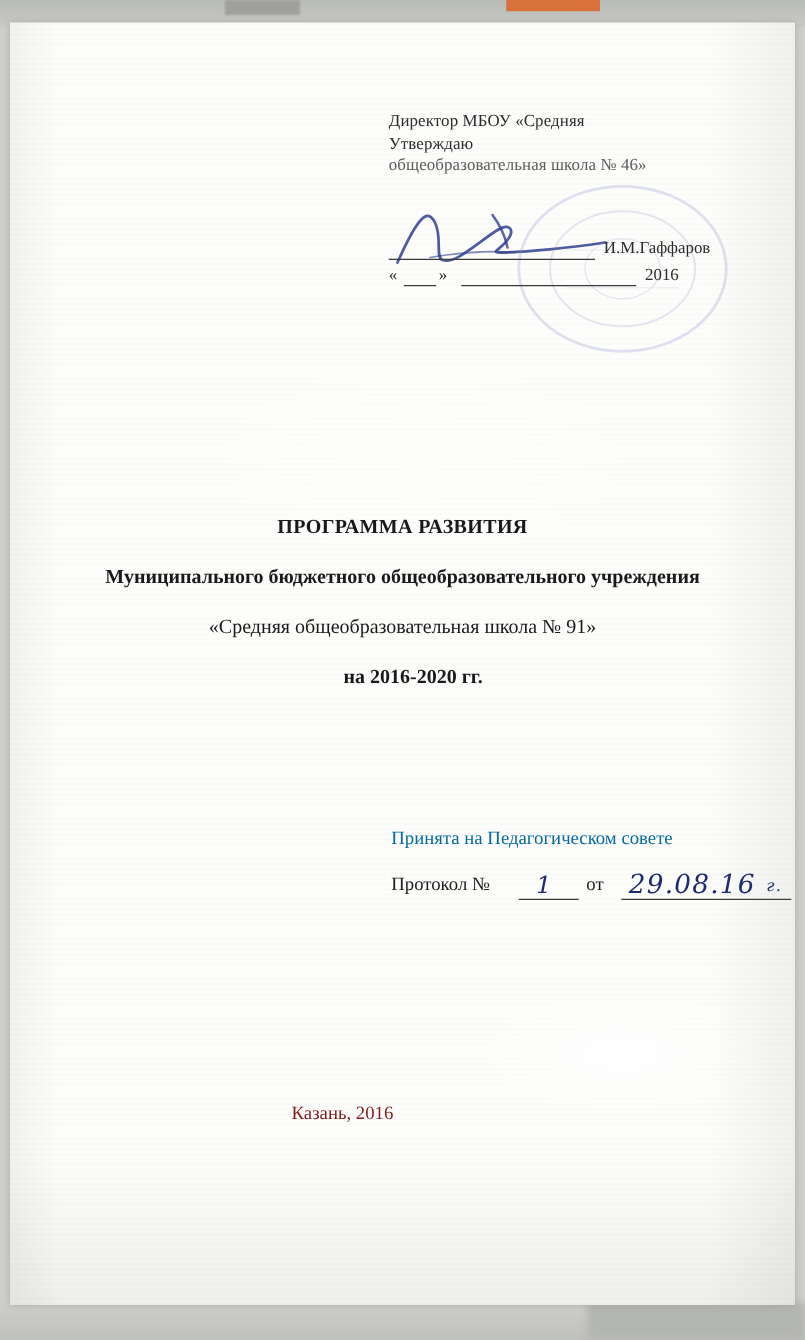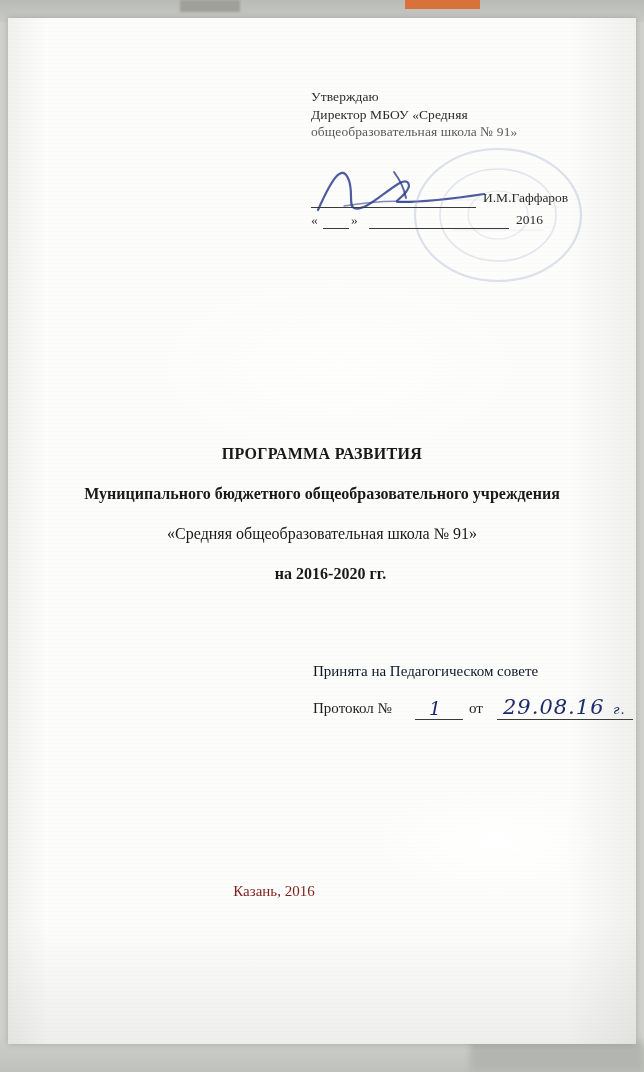--- a/index.html
+++ b/index.html
@@ -180,21 +180,20 @@
     left: 0;
     top: 395px;
     width: 628px;
     text-align: center;
     color: #191919;
   }
   .title-main {
     font-weight: bold;
     font-size: 16px;
     letter-spacing: 0.3px;
-    margin-top: 32px;
   }
   .title-sub {
     font-weight: bold;
     font-size: 16px;
     margin-top: 22px;
   }
   .title-sub2 {
     font-weight: normal;
     font-size: 16px;
     margin-top: 22px;
@@ -206,21 +205,21 @@
     margin-left: 17px;
   }
 
   
   .accepted {
     position: absolute;
     left: 305px;
     top: 645px;
     width: 310px;
     font-size: 15px;
-    color: #0f172a;
+    color: #0369a1;
   }
   .accepted .l1 { white-space: nowrap; }
   .proto-row {
     position: absolute;
     left: 305px;
     top: 682px;
     width: 320px;
     height: 26px;
     font-size: 15px;
     color: #1d1d1d;
@@ -270,23 +269,23 @@
   <div class="desk-top-dark"></div>
   <div class="desk-orange"></div>
   <div class="desk-bottom"></div>
   <div class="desk-bottom-shade"></div>
 
   <div class="sheet">
 
     <div class="tex"></div>
 
     <div class="approval">
+      <div class="line">Директор МБОУ «Средняя</div>
       <div class="line">Утверждаю</div>
-      <div class="line">Директор МБОУ «Средняя</div>
-      <div class="line faded">общеобразовательная школа № 91»</div>
+      <div class="line faded">общеобразовательная школа № 46»</div>
     </div>
 
     <svg class="signature" viewBox="0 0 220 70">
       <path d="M10,52 C26,16 34,8 40,20 C46,32 40,48 46,50 C56,54 74,36 90,26 C100,20 104,26 98,34 C92,42 84,44 92,44 C112,44 150,40 176,36" fill="none" stroke="#2f3f8f" stroke-width="2.2" stroke-linecap="round" opacity="0.85"></path>
       <path d="M86,14 C92,22 96,30 98,40" fill="none" stroke="#2f3f8f" stroke-width="2" stroke-linecap="round" opacity="0.8"></path>
       <path d="M36,48 C60,44 84,42 104,44" fill="none" stroke="#2f3f8f" stroke-width="1.4" stroke-linecap="round" opacity="0.6"></path>
     </svg>
 
     <svg class="stamp" viewBox="0 0 190 150">
       <ellipse cx="95" cy="75" rx="83" ry="66" fill="none" stroke="#8a93c8" stroke-width="2.2" opacity="0.55"></ellipse>

